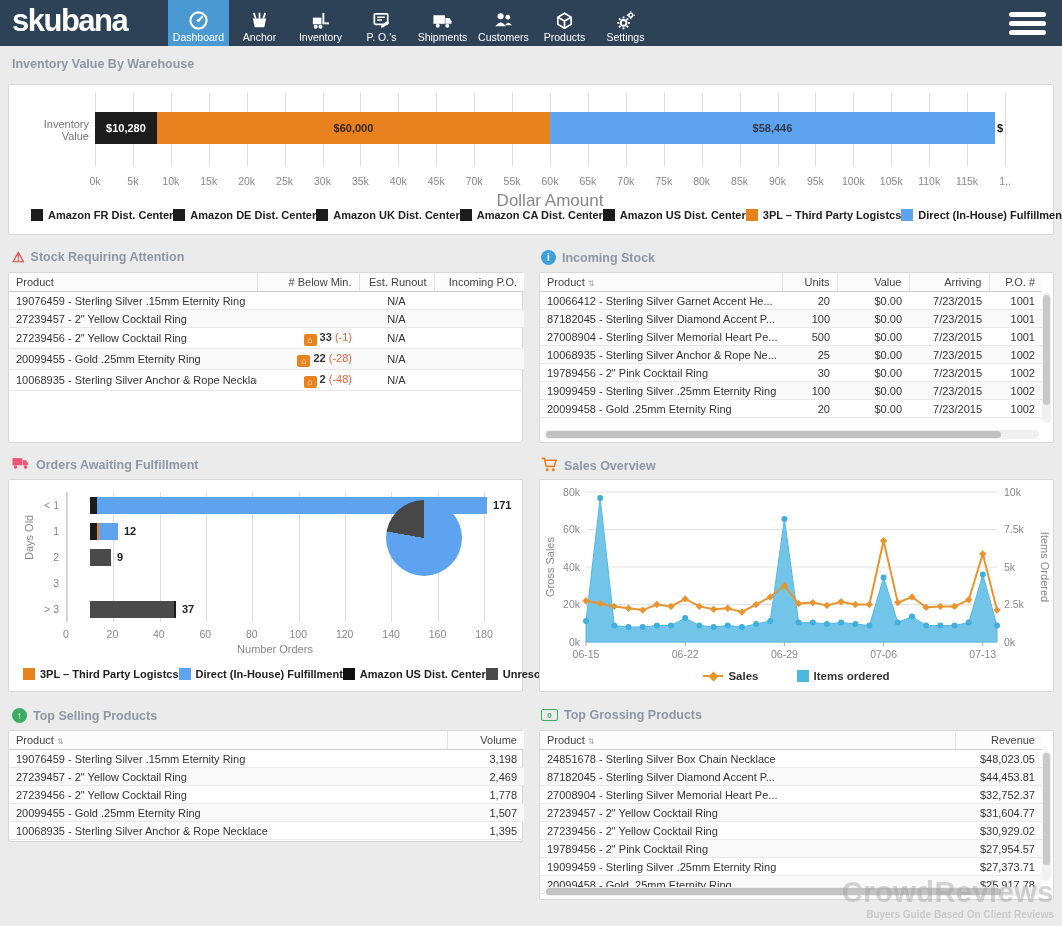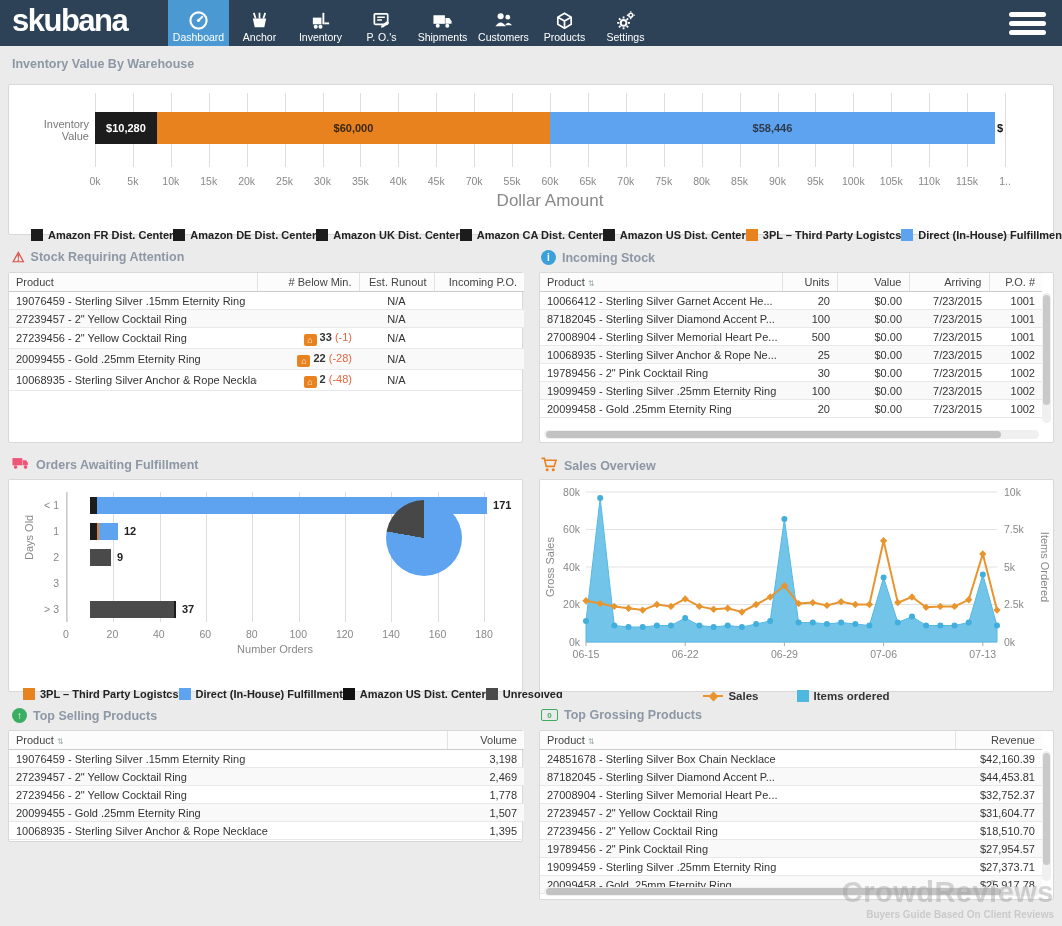--- a/index.html
+++ b/index.html
@@ -50,21 +50,21 @@
   .inv-grid { position:absolute; left:0; top:0; right:0; height:74px; }
   .gridline-v { position:absolute; top:0; bottom:0; width:1px; background:#ddd; }
   .inv-rowlabel { position:absolute; left:10px; top:33px; width:70px; text-align:right; font-size:11px; color:#777; }
   .inv-bar { position:absolute; left:0; top:19px; width:100%; height:32px; display:flex; }
   .inv-seg { height:100%; display:flex; align-items:center; justify-content:center; font-size:11px; font-weight:bold; overflow:hidden; }
   .inv-clip { align-self:center; font-size:11px; font-weight:bold; color:#111; padding-left:2px; }
   .inv-ticks { position:absolute; left:0; top:82px; right:0; height:14px; }
   .tickl { position:absolute; transform:translateX(-50%); font-size:10.5px; color:#888; white-space:nowrap; }
   .inv-xlabel { position:absolute; left:0; right:0; top:98px; text-align:center; font-size:17px; color:#888; }
   .chart-legend { position:absolute; display:flex; align-items:center; font-size:11px; font-weight:bold; color:#222; }
-  .legend-item { display:flex; align-items:center; gap:5px; white-space:nowrap;margin-top:20px; }
+  .legend-item { display:flex; align-items:center; gap:5px; white-space:nowrap; }
   .legend-sq { width:12px; height:12px; display:inline-block; }
   
   .ord-plot { position:absolute; left:57px; top:12px; width:418px; height:130px; border-left:1px solid #ccc; }
   .ord-row { position:absolute; left:0; width:100%; height:26px; display:flex; align-items:center; }
   .ord-bar { height:17px; display:flex; }
   .ord-val { font-size:11px; font-weight:bold; color:#222; margin-left:6px; }
   .ord-cat { position:absolute; width:46px; text-align:right; font-size:10.5px; color:#888; }
   .ord-ylab { position:absolute; left:14px; top:80px; transform:rotate(-90deg); transform-origin:left top; font-size:11px; color:#888; white-space:nowrap; }
   .ord-ticks { position:absolute; left:57px; top:148px; width:418px; height:14px; }
   .ord-xlabel { position:absolute; left:57px; width:418px; top:163px; text-align:center; font-size:11px; color:#888; }
@@ -648,37 +648,37 @@
       </colgroup>
     <thead>
         <tr id="grossing-head">
           <th class="">Product<span class="sort-ic">⇅</span></th>
           <th class="ta-r">Revenue</th>
         </tr>
       </thead>
     <tbody id="grossing-body">
         <tr>
           <td>24851678 - Sterling Silver Box Chain Necklace</td>
-          <td class="ta-r">$42,160.39</td>
+          <td class="ta-r">$48,023.05</td>
         </tr>
         <tr>
           <td>87182045 - Sterling Silver Diamond Accent P...</td>
           <td class="ta-r">$44,453.81</td>
         </tr>
         <tr>
           <td>27008904 - Sterling Silver Memorial Heart Pe...</td>
           <td class="ta-r">$32,752.37</td>
         </tr>
         <tr>
           <td>27239457 - 2" Yellow Cocktail Ring</td>
           <td class="ta-r">$31,604.77</td>
         </tr>
         <tr>
           <td>27239456 - 2" Yellow Cocktail Ring</td>
-          <td class="ta-r">$18,510.70</td>
+          <td class="ta-r">$30,929.02</td>
         </tr>
         <tr>
           <td>19789456 - 2" Pink Cocktail Ring</td>
           <td class="ta-r">$27,954.57</td>
         </tr>
         <tr>
           <td>19099459 - Sterling Silver .25mm Eternity Ring</td>
           <td class="ta-r">$27,373.71</td>
         </tr>
         <tr>

